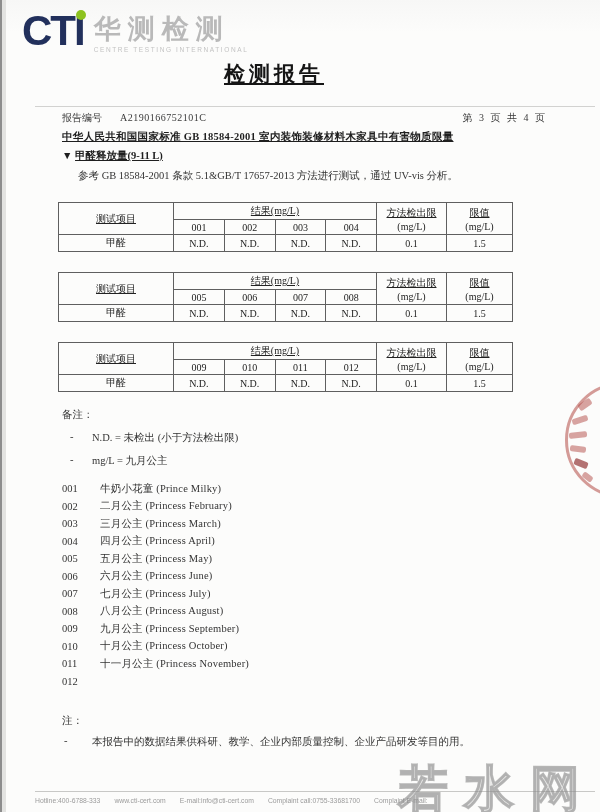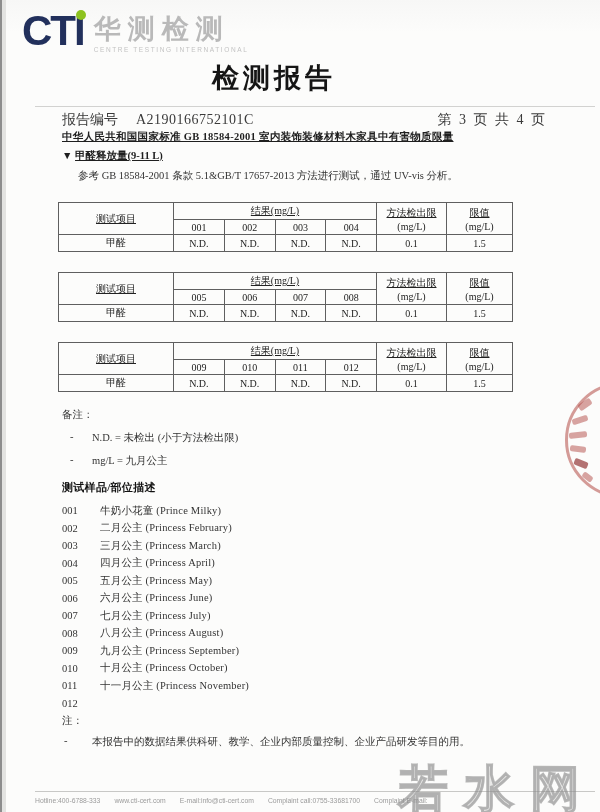--- a/index.html
+++ b/index.html
@@ -19,26 +19,26 @@
     font-weight:bold; font-size:42px; line-height:44px; color:#22305c; letter-spacing:-2px; }
   .logo-dot { position:absolute; right:-2px; top:1px; width:10px; height:10px;
     border-radius:50%; background:#8dc21f; }
   .logo-cn-wrap { margin-left:10px; padding-top:8px; }
   .logo-cn { font-family:"Liberation Sans","DejaVu Sans",sans-serif; font-weight:bold;
     font-size:27px; line-height:30px; color:#b9b9b9; letter-spacing:7px; white-space:nowrap; }
   .logo-sub { font-family:"Liberation Sans","DejaVu Sans",sans-serif; font-size:6.5px;
     color:#c3c3c3; letter-spacing:1.6px; margin-top:2px; white-space:nowrap; }
 
   .doc-title { position:absolute; top:60px; left:0; width:548px; text-align:center;
-    font-size:27px; font-weight:bold; color:#151515; letter-spacing:4px; }
+    font-size:21px; font-weight:bold; color:#151515; letter-spacing:4px;text-decoration:underline; }
   .title-rule { position:absolute; top:106px; left:35px; width:560px; height:0;
     border-top:1px solid #d2d2d0; }
 
   .meta-row { position:absolute; top:111px; left:62px; width:485px; display:flex;
-    justify-content:space-between; font-size:14px; color:#3a3a3a; }
+    justify-content:space-between; font-size:10px; color:#3a3a3a; }
   .meta-left span { margin-right:18px; }
   .report-no { letter-spacing:.5px; }
   .page-info { letter-spacing:2px; }
 
   .std-line { position:absolute; top:130px; left:62px; font-size:10.5px; font-weight:bold;
     color:#1f1f1f; text-decoration:underline; letter-spacing:.3px; }
   .section-line { position:absolute; top:149px; left:62px; font-size:10.5px; font-weight:bold; color:#1f1f1f; }
   .section-line .u { text-decoration:underline; }
   .method-line { position:absolute; top:169px; left:78px; font-size:10.5px; color:#333; }
 
@@ -210,21 +210,20 @@
       <span class="dash">-</span>
       <span>N.D. = 未检出 (小于方法检出限)</span>
     </div>
     <div class="remark-item">
       <span class="dash">-</span>
       <span>mg/L = 九月公主</span>
     </div>
   </div>
 
   <div class="samples">
-    <div class="samples-heading">测试样品/部位描述</div>
     <div class="sample-row">
         <span class="sample-no">001</span>
         <span class="sample-name">牛奶小花童 (Prince Milky)</span>
       </div>
     <div class="sample-row">
         <span class="sample-no">002</span>
         <span class="sample-name">二月公主 (Princess February)</span>
       </div>
     <div class="sample-row">
         <span class="sample-no">003</span>

